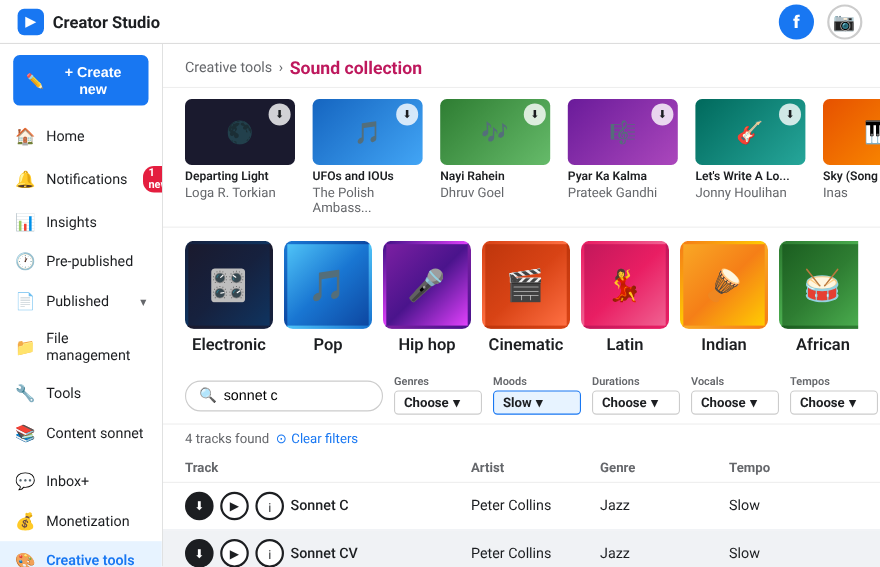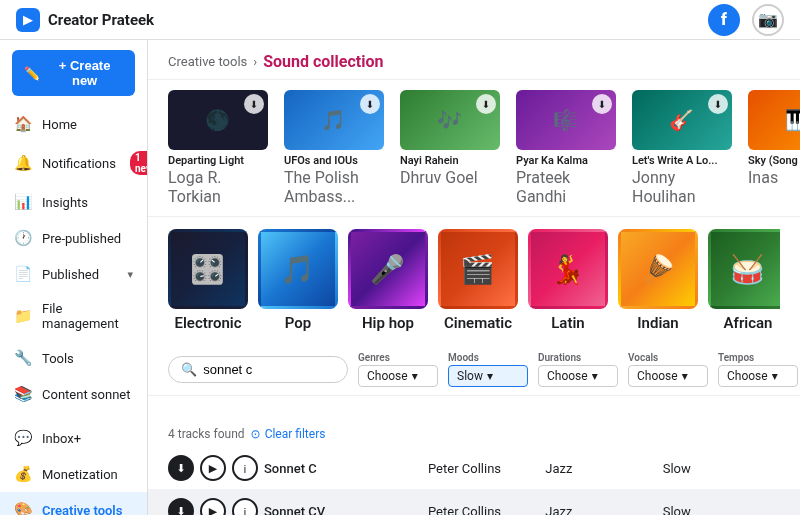--- a/index.html
+++ b/index.html
@@ -28,38 +28,38 @@
     .breadcrumb-link { color: #65676b; cursor: pointer; }
     .breadcrumb-sep { color: #65676b; }
     .breadcrumb-current { font-weight: 700; color: #be185d; font-size: 16px; }
 
     
     .tracks-scroll { display: flex; gap: 16px; padding: 10px 20px; overflow-x: auto; border-bottom: 1px solid #eee; }
     .track-card { flex-shrink: 0; width: 100px; }
     .track-thumb { width: 100px; height: 60px; border-radius: 6px; background: #ccc; display: flex; align-items: center; justify-content: center; overflow: hidden; position: relative; }
     .track-thumb .play-icon { position: absolute; top: 4px; right: 4px; background: rgba(255,255,255,0.8); border-radius: 50%; width: 20px; height: 20px; display: flex; align-items: center; justify-content: center; font-size: 10px; }
     .track-title { font-size: 11px; font-weight: 600; margin-top: 4px; line-height: 1.3; }
-    .track-artist { font-size: 16px; color: #65676b; }
+    .track-artist { font-size: 12px; color: #65676b; }
 
     
     .section { padding: 12px 20px; }
     .section-title { font-size: 15px; font-weight: 700; margin-bottom: 10px; }
     .quick-picks { display: flex; gap: 10px; overflow-x: hidden; }
     .genre-card { flex-shrink: 0; width: 80px; text-align: center; cursor: pointer; }
     .genre-img { width: 80px; height: 80px; border-radius: 8px; overflow: hidden; display: flex; align-items: center; justify-content: center; font-size: 28px; border: 3px solid transparent; }
     .genre-label { font-size: 15px; font-weight: 600; margin-top: 5px; }
 
     
     .filters-bar { padding: 8px 20px; display: flex; align-items: center; gap: 10px; border-bottom: 1px solid #eee; }
     .search-box { display: flex; align-items: center; border: 1px solid #ccc; border-radius: 20px; padding: 5px 12px; gap: 6px; background: #fff; flex: 0 0 180px; }
     .search-box input { border: none; outline: none; font-size: 13px; width: 130px; }
     .filter-group { display: flex; flex-direction: column; gap: 2px; }
     .filter-label { font-size: 10px; color: #65676b; font-weight: 600; }
-    .filter-select { display: flex; align-items: center; border: 1px solid #ccc; border-radius: 4px; padding: 3px 8px; gap: 4px; font-size: 12px; cursor: pointer; background: #fff; min-width: 80px; }
-    .results-info { display: flex; align-items: center; gap: 6px; padding: 6px 20px; font-size: 12px; color: #65676b; margin-top: 25px; }
+    .filter-select { display: flex; align-items: center; border: 1px solid #ccc; border-radius: 4px; padding: 3px 8px; gap: 4px; font-size: 12px; cursor: pointer; background: #fff; min-width: 80px; font-weight: bold; }
+    .results-info { display: flex; align-items: center; gap: 6px; padding: 6px 20px; font-size: 12px; color: #65676b; }
     .clear-filters { color: #1877f2; cursor: pointer; font-size: 12px; display: flex; align-items: center; gap: 4px; }
 
     
     .table-header { display: grid; grid-template-columns: 260px 1fr 1fr 1fr; padding: 6px 20px; font-size: 12px; font-weight: 700; color: #65676b; border-bottom: 1px solid #eee; }
     .table-row { display: grid; grid-template-columns: 260px 1fr 1fr 1fr; padding: 8px 20px; align-items: center; border-bottom: 1px solid #f0f2f5; }
     .track-actions { display: flex; align-items: center; gap: 6px; }
     .action-btn { width: 26px; height: 26px; border-radius: 50%; border: 2px solid #1c1e21; display: flex; align-items: center; justify-content: center; cursor: pointer; font-size: 11px; background: #fff; flex-shrink: 0; }
     .action-btn.filled { background: #1c1e21; color: #fff; }
     .track-name { font-size: 13px; font-weight: 500; }
 
@@ -84,21 +84,21 @@
     ::-webkit-scrollbar-thumb { background: #ccc; border-radius: 2px; }
   </style>
 </head>
 <body>
 
 <div class="app">
 
   <div class="top-bar">
     <div class="top-bar-left">
       <span style="background:#1877f2;color:#fff;border-radius:6px;width:24px;height:24px;display:flex;align-items:center;justify-content:center;font-size:13px;">▶</span>
-      <span style="font-weight:700;font-size:15px;">Creator Prateek</span>
+      <span style="font-weight:700;font-size:15px;">Creator Studio</span>
     </div>
     <div class="top-bar-icons">
       <span style="background:#1877f2;color:#fff;border-radius:50%;width:32px;height:32px;display:flex;align-items:center;justify-content:center;font-weight:900;font-size:16px;cursor:pointer;">f</span>
       <span style="border:2px solid #ccc;border-radius:50%;width:32px;height:32px;display:flex;align-items:center;justify-content:center;font-size:16px;cursor:pointer;">📷</span>
     </div>
   </div>
 
   <div class="main">
 
     <div class="sidebar">
@@ -295,20 +295,26 @@
       </div>
 
       <div class="results-info">
         <span>4 tracks found</span>
         <span class="clear-filters">
           <span style="color:#1877f2;">⊙</span>
           <span>Clear filters</span>
         </span>
       </div>
 
+      <div class="table-header">
+        <span>Track</span>
+        <span>Artist</span>
+        <span>Genre</span>
+        <span>Tempo</span>
+      </div>
 
       <div class="table-row">
         <div class="track-actions">
           <span class="action-btn filled">⬇</span>
           <span class="action-btn">▶</span>
           <span class="action-btn">ℹ</span>
           <span class="track-name">Sonnet C</span>
         </div>
         <span>Peter Collins</span>
         <span>Jazz</span>

